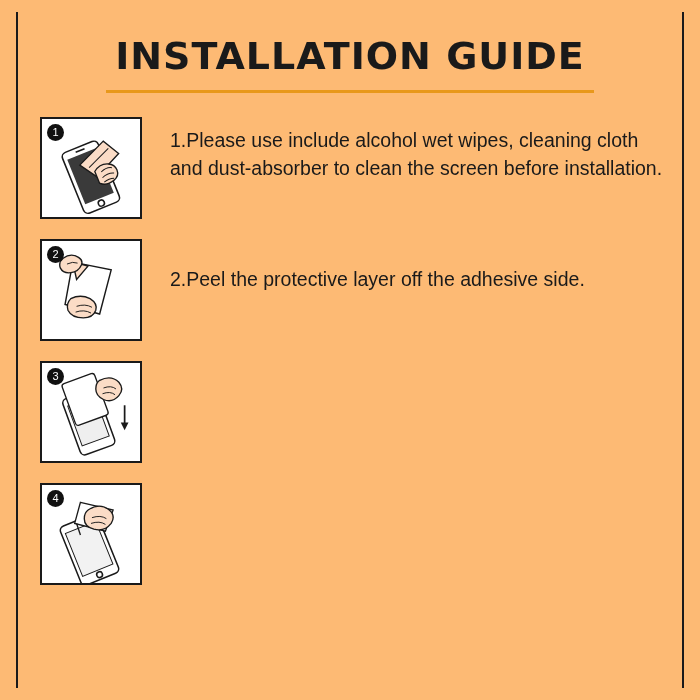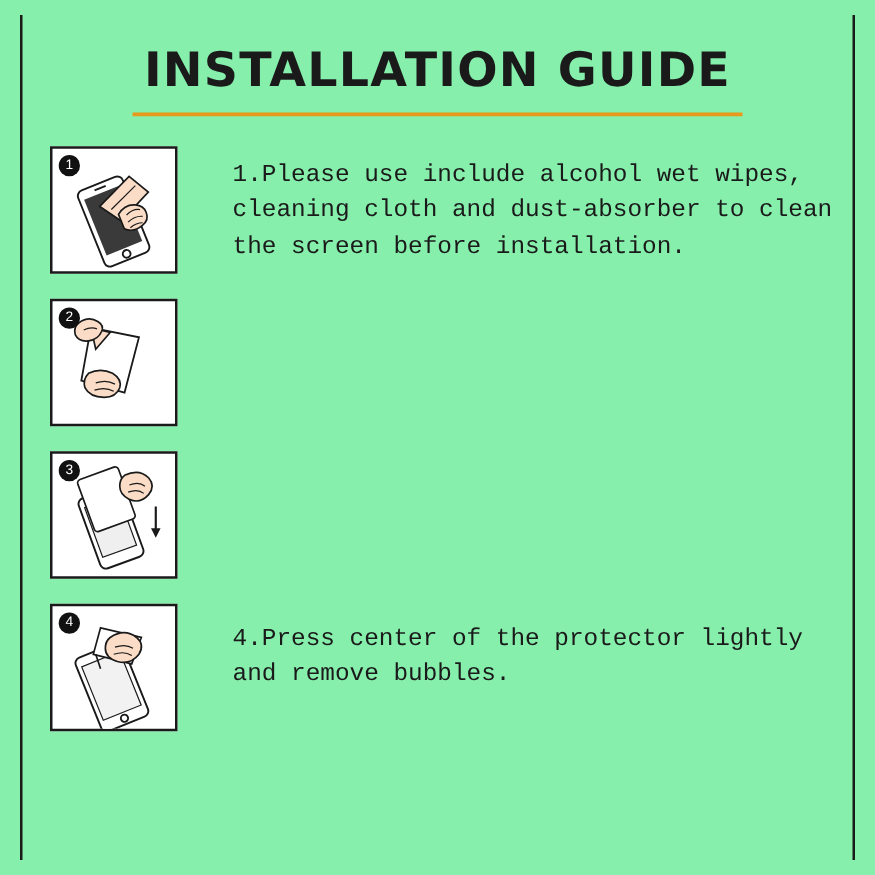--- a/index.html
+++ b/index.html
@@ -12,21 +12,21 @@
     height: 700px;
     font-family: "Liberation Sans", sans-serif;
     color: #1a1a1a;
     overflow: hidden;
   }
   .page {
     position: relative;
     width: 700px;
     height: 700px;
     box-sizing: border-box;
-    background: #86efac;
+    background: #fdba74;
   }
   
   .rule-left, .rule-right {
     position: absolute;
     top: 12px;
     bottom: 12px;
     width: 2px;
     background: #1a1a1a;
   }
   .rule-left { left: 16px; }
@@ -97,26 +97,26 @@
   .fig svg {
     position: absolute;
     left: 0;
     top: 0;
     width: 100%;
     height: 100%;
   }
 
   .step-text {
     flex: 1 1 auto;
-    padding-left: 44px;
+    padding-left: 28px;
     padding-top: 12px;
     font-size: 19.5px;
     line-height: 1.45;
     color: #1a1a1a;
-    font-family: Liberation Mono, monospace;
+    font-family: Liberation Sans, sans-serif;
   }
 
   
   .step-1 .step-text { padding-top: 9px; }
   .step-2 .step-text { padding-top: 26px; }
   .step-3 .step-text { padding-top: 14px; }
   .step-4 .step-text { padding-top: 14px; }
 </style>
 </head>
 <body>
@@ -175,20 +175,21 @@
 
               <path d="M22 18 q8 -6 16 -1 q5 3 3 8 q-3 7 -11 8 q-8 1 -11 -5 q-2 -6 3 -10 z" fill="#fbdcc6" stroke="#1a1a1a" stroke-width="1.4"></path>
               <path d="M26 24 q6 -3 11 -1" stroke="#1a1a1a" stroke-width="1"></path>
 
               <path d="M30 60 q10 -5 20 0 q8 5 6 12 q-3 8 -13 8 q-12 0 -16 -8 q-2 -7 3 -12 z" fill="#fbdcc6" stroke="#1a1a1a" stroke-width="1.4"></path>
               <path d="M36 68 q9 -3 16 1" stroke="#1a1a1a" stroke-width="1"></path>
               <path d="M35 74 q9 -3 16 1" stroke="#1a1a1a" stroke-width="1"></path>
             </g>
           </svg>
         </div>
+        <div class="step-text">2.Peel the protective layer off the adhesive side.</div>
       </div>
 
       <div class="step step-3">
         <div class="fig">
           <div class="badge">3</div>
           <svg viewBox="0 0 102 102">
             <g fill="none" stroke="#1a1a1a" stroke-width="1.6">
 
               <g transform="rotate(-20 50 62)">
                 <rect x="30" y="30" width="38" height="62" rx="5" ry="5" fill="#ffffff"></rect>
@@ -225,18 +226,17 @@
               <path d="M40 18 L74 26 L66 48 L34 40 Z" fill="#ffffff" stroke="#1a1a1a" stroke-width="1.4"></path>
 
               <path d="M48 26 q12 -8 22 0 q7 6 2 14 q-7 9 -18 6 q-10 -3 -10 -11 q0 -6 4 -9 z" fill="#fbdcc6" stroke="#1a1a1a" stroke-width="1.4"></path>
               <path d="M52 34 q9 -3 15 1" stroke="#1a1a1a" stroke-width="1"></path>
               <path d="M51 40 q9 -3 15 1" stroke="#1a1a1a" stroke-width="1"></path>
 
               <path d="M36 40 L40 52" stroke-width="1.4"></path>
             </g>
           </svg>
         </div>
-        <div class="step-text">4.Press center of the protector lightly and remove bubbles.</div>
       </div>
 
     </div>
   </div>
 </div>
 
 </body></html>

